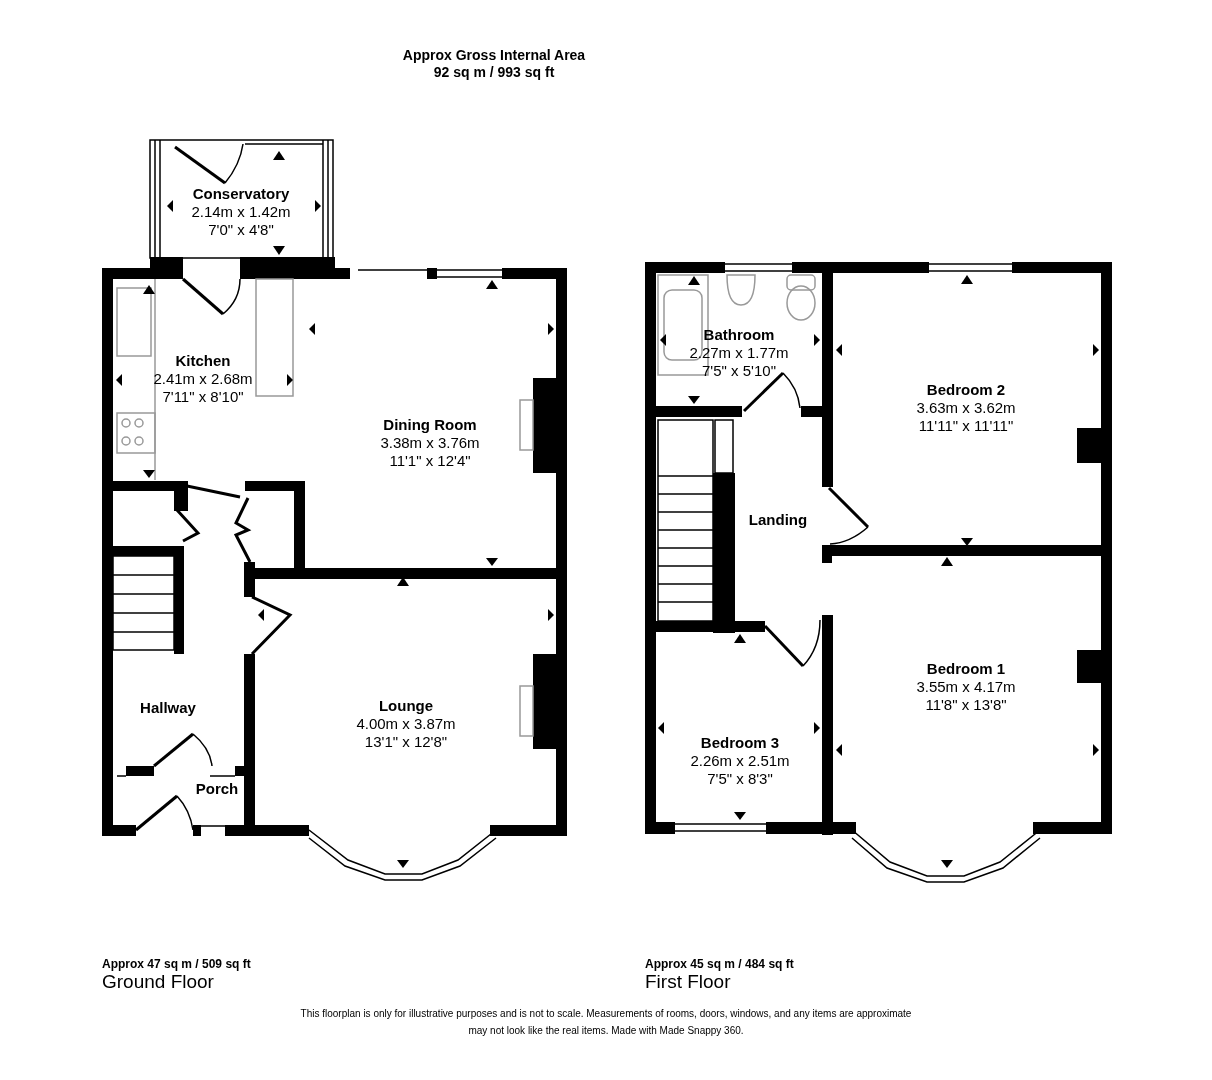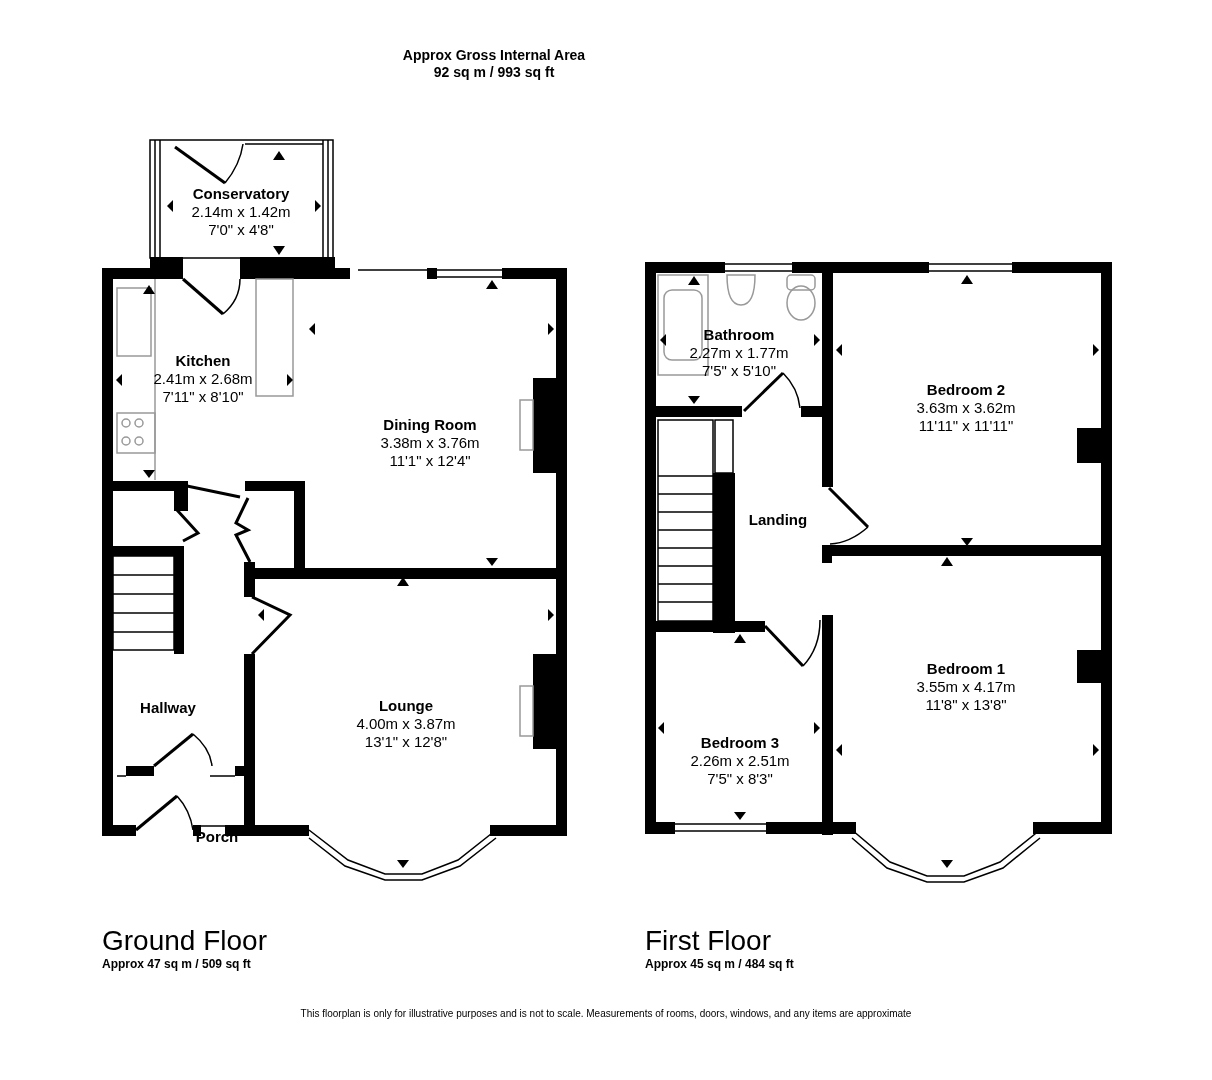--- a/index.html
+++ b/index.html
@@ -1,21 +1,21 @@
 <!DOCTYPE html>
 <html><head>
 <meta charset="utf-8">
 <style>
   html,body{margin:0;padding:0;background:#fff;}
   body{width:1212px;height:1080px;position:relative;overflow:hidden;font-family:"Liberation Sans",sans-serif;color:#000;}
   .hdr{position:absolute;left:0;width:988px;text-align:center;font-weight:bold;font-size:14px;line-height:17px;}
   svg{position:absolute;left:0;top:0;}
   .lbl{position:absolute;text-align:center;font-size:15px;line-height:18px;white-space:nowrap;transform:translateX(-50%);}
   .lbl .nm{font-weight:bold;}
-  .floor-title{position:absolute;font-size:28px;}
+  .floor-title{position:absolute;font-size:19px;margin-top:46px;}
   .floor-area{position:absolute;font-size:12px;font-weight:bold;}
   .disclaimer{position:absolute;left:150px;width:912px;top:1005px;text-align:center;font-size:10px;line-height:17px;}
 </style>
 </head>
 <body>
 
 <div class="hdr" style="top:47px;">Approx Gross Internal Area</div>
 <div class="hdr" style="top:64px;">92 sq m / 993 sq ft</div>
 
 <svg width="1212" height="1080">
@@ -228,21 +228,21 @@
   <div>11'1" x 12'4"</div>
 </div>
 <div class="lbl" style="left:406px;top:697px;">
   <div class="nm">Lounge</div>
   <div>4.00m x 3.87m</div>
   <div>13'1" x 12'8"</div>
 </div>
 <div class="lbl" style="left:168px;top:699px;">
   <div class="nm">Hallway</div>
 </div>
-<div class="lbl" style="left:217px;top:780px;margin-top:48px;">
+<div class="lbl" style="left:217px;top:780px;">
   <div class="nm">Porch</div>
 </div>
 
 <div class="lbl" style="left:739px;top:326px;">
   <div class="nm">Bathroom</div>
   <div>2.27m x 1.77m</div>
   <div>7'5" x 5'10"</div>
 </div>
 <div class="lbl" style="left:966px;top:381px;">
   <div class="nm">Bedroom 2</div>
@@ -263,13 +263,14 @@
   <div>11'8" x 13'8"</div>
 </div>
 
 <div class="floor-title" style="left:102px;top:925px;">Ground Floor</div>
 <div class="floor-area" style="left:102px;top:957px;">Approx 47 sq m / 509 sq ft</div>
 <div class="floor-title" style="left:645px;top:925px;">First Floor</div>
 <div class="floor-area" style="left:645px;top:957px;">Approx 45 sq m / 484 sq ft</div>
 
 <div class="disclaimer">
   <div>This floorplan is only for illustrative purposes and is not to scale. Measurements of rooms, doors, windows, and any items are approximate</div>
+  <div>may not look like the real items. Made with Made Snappy 360.</div>
 </div>
 
 </body></html>

